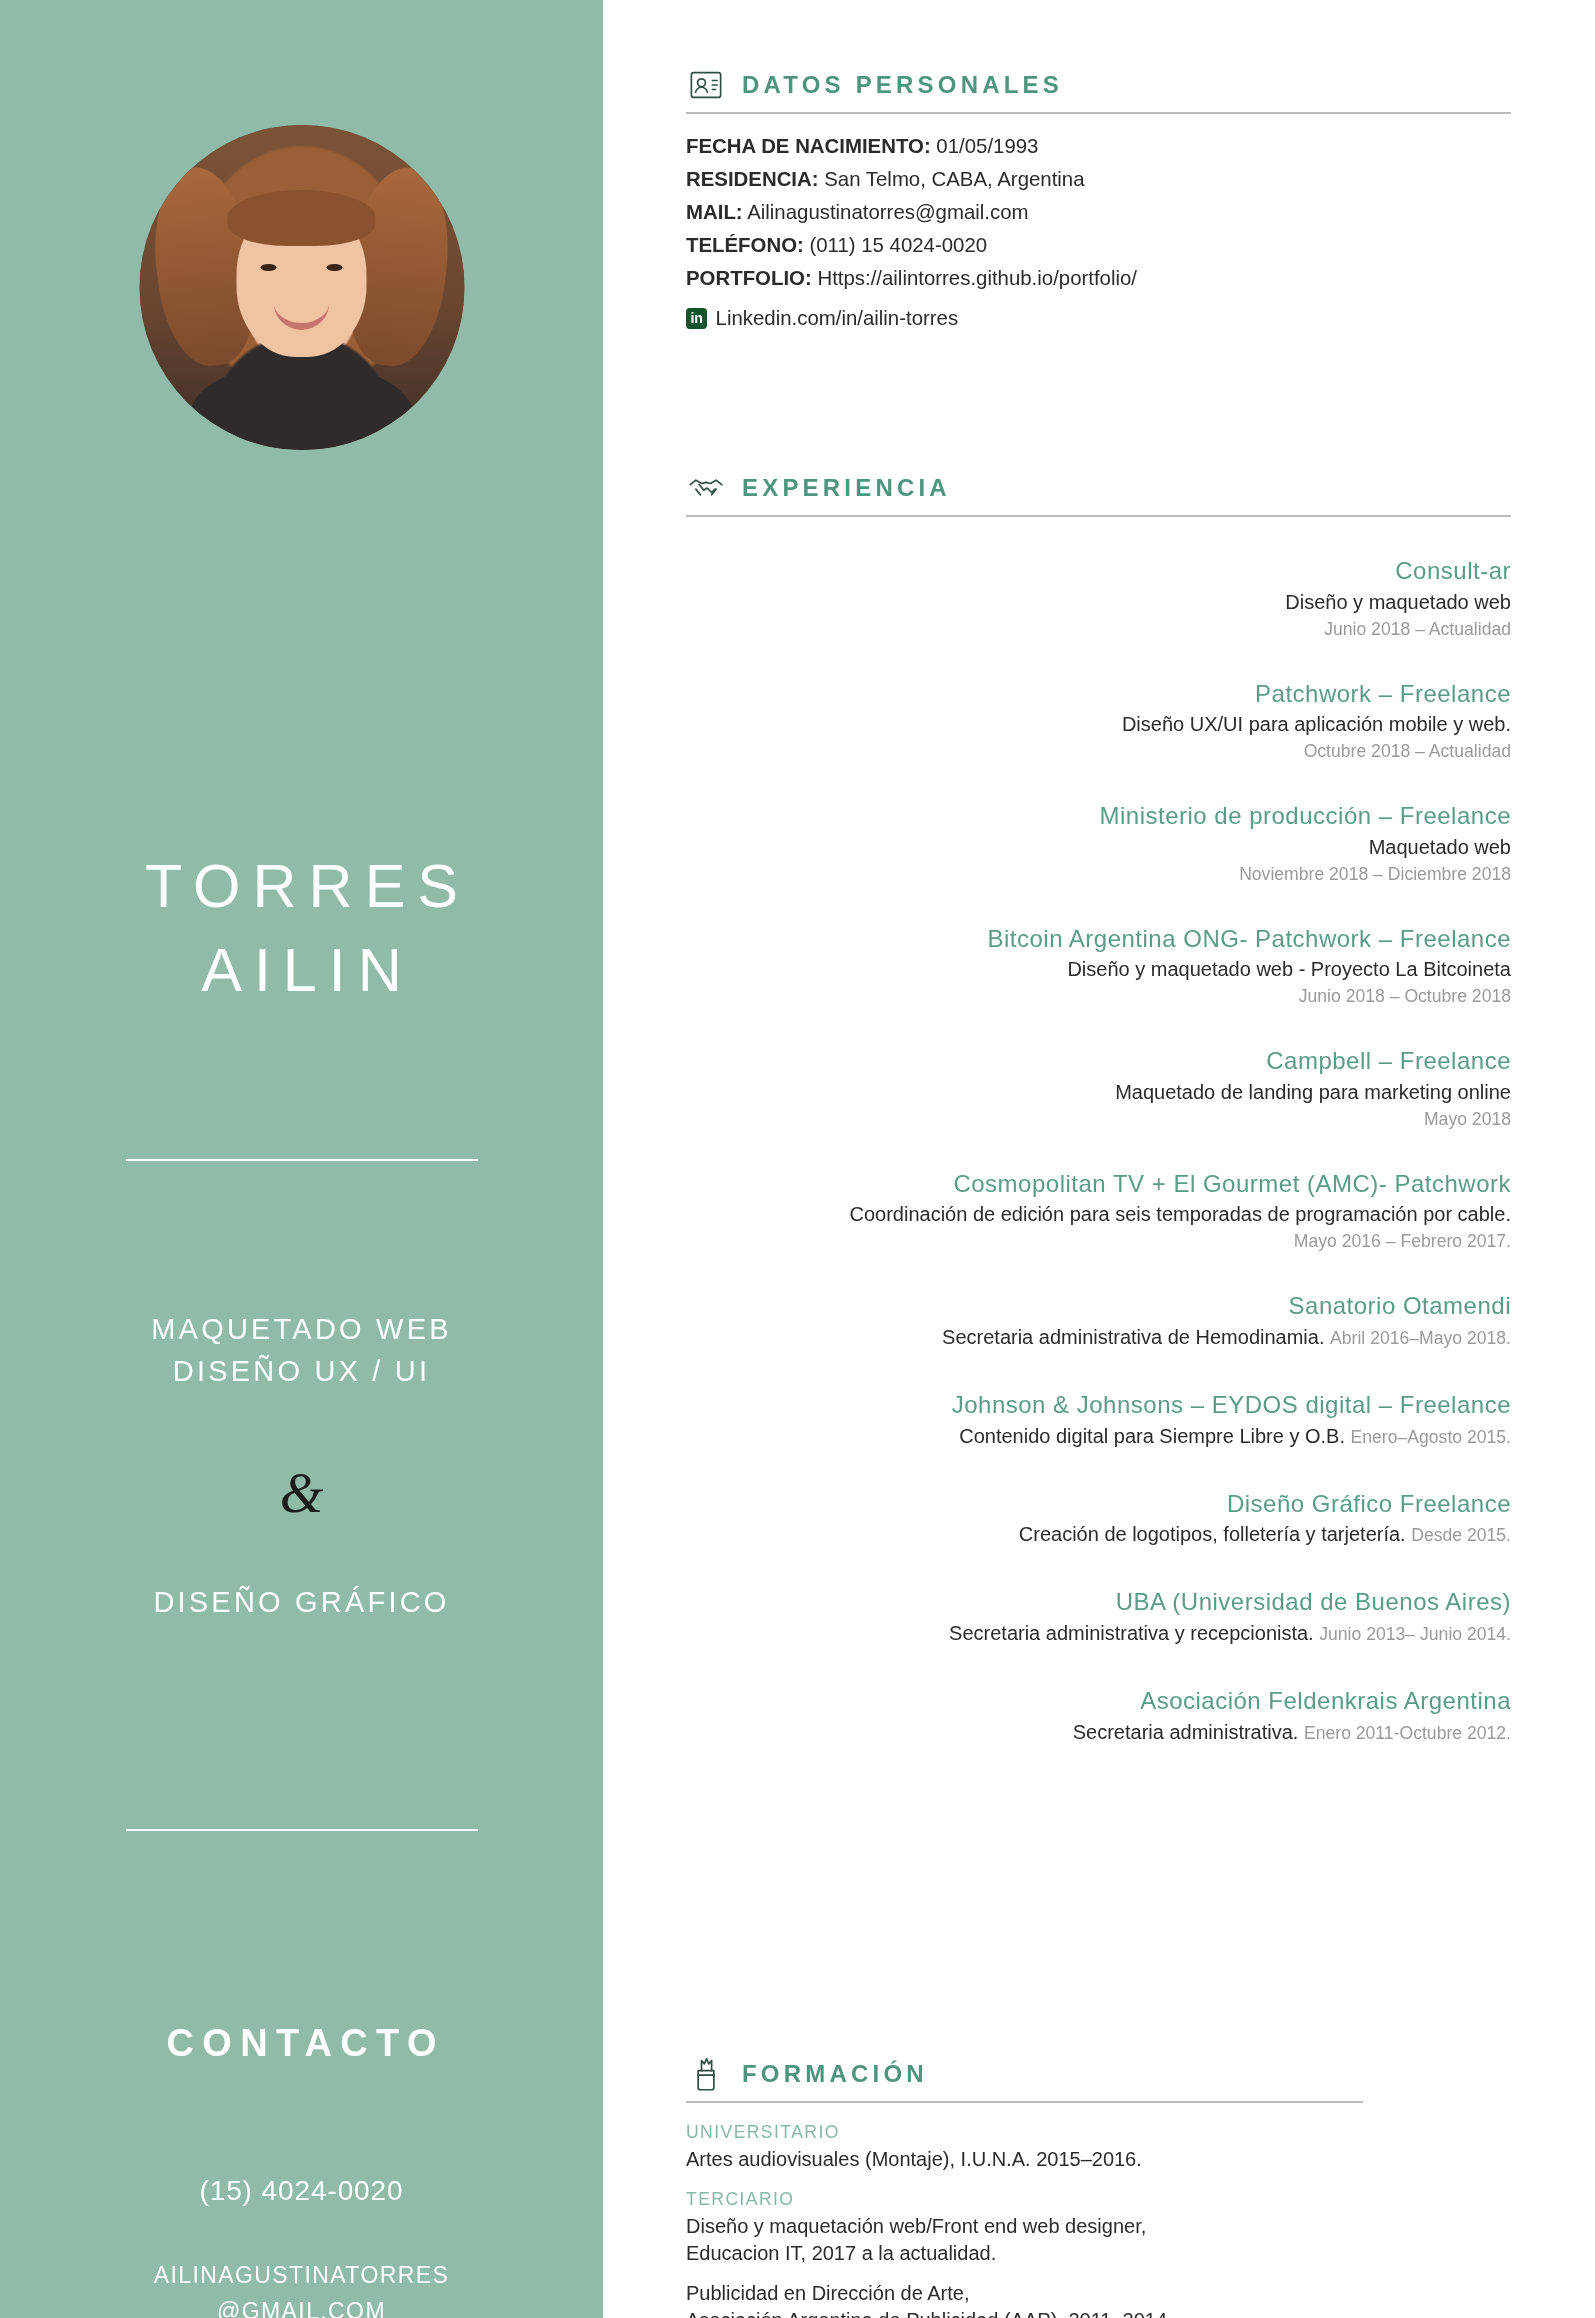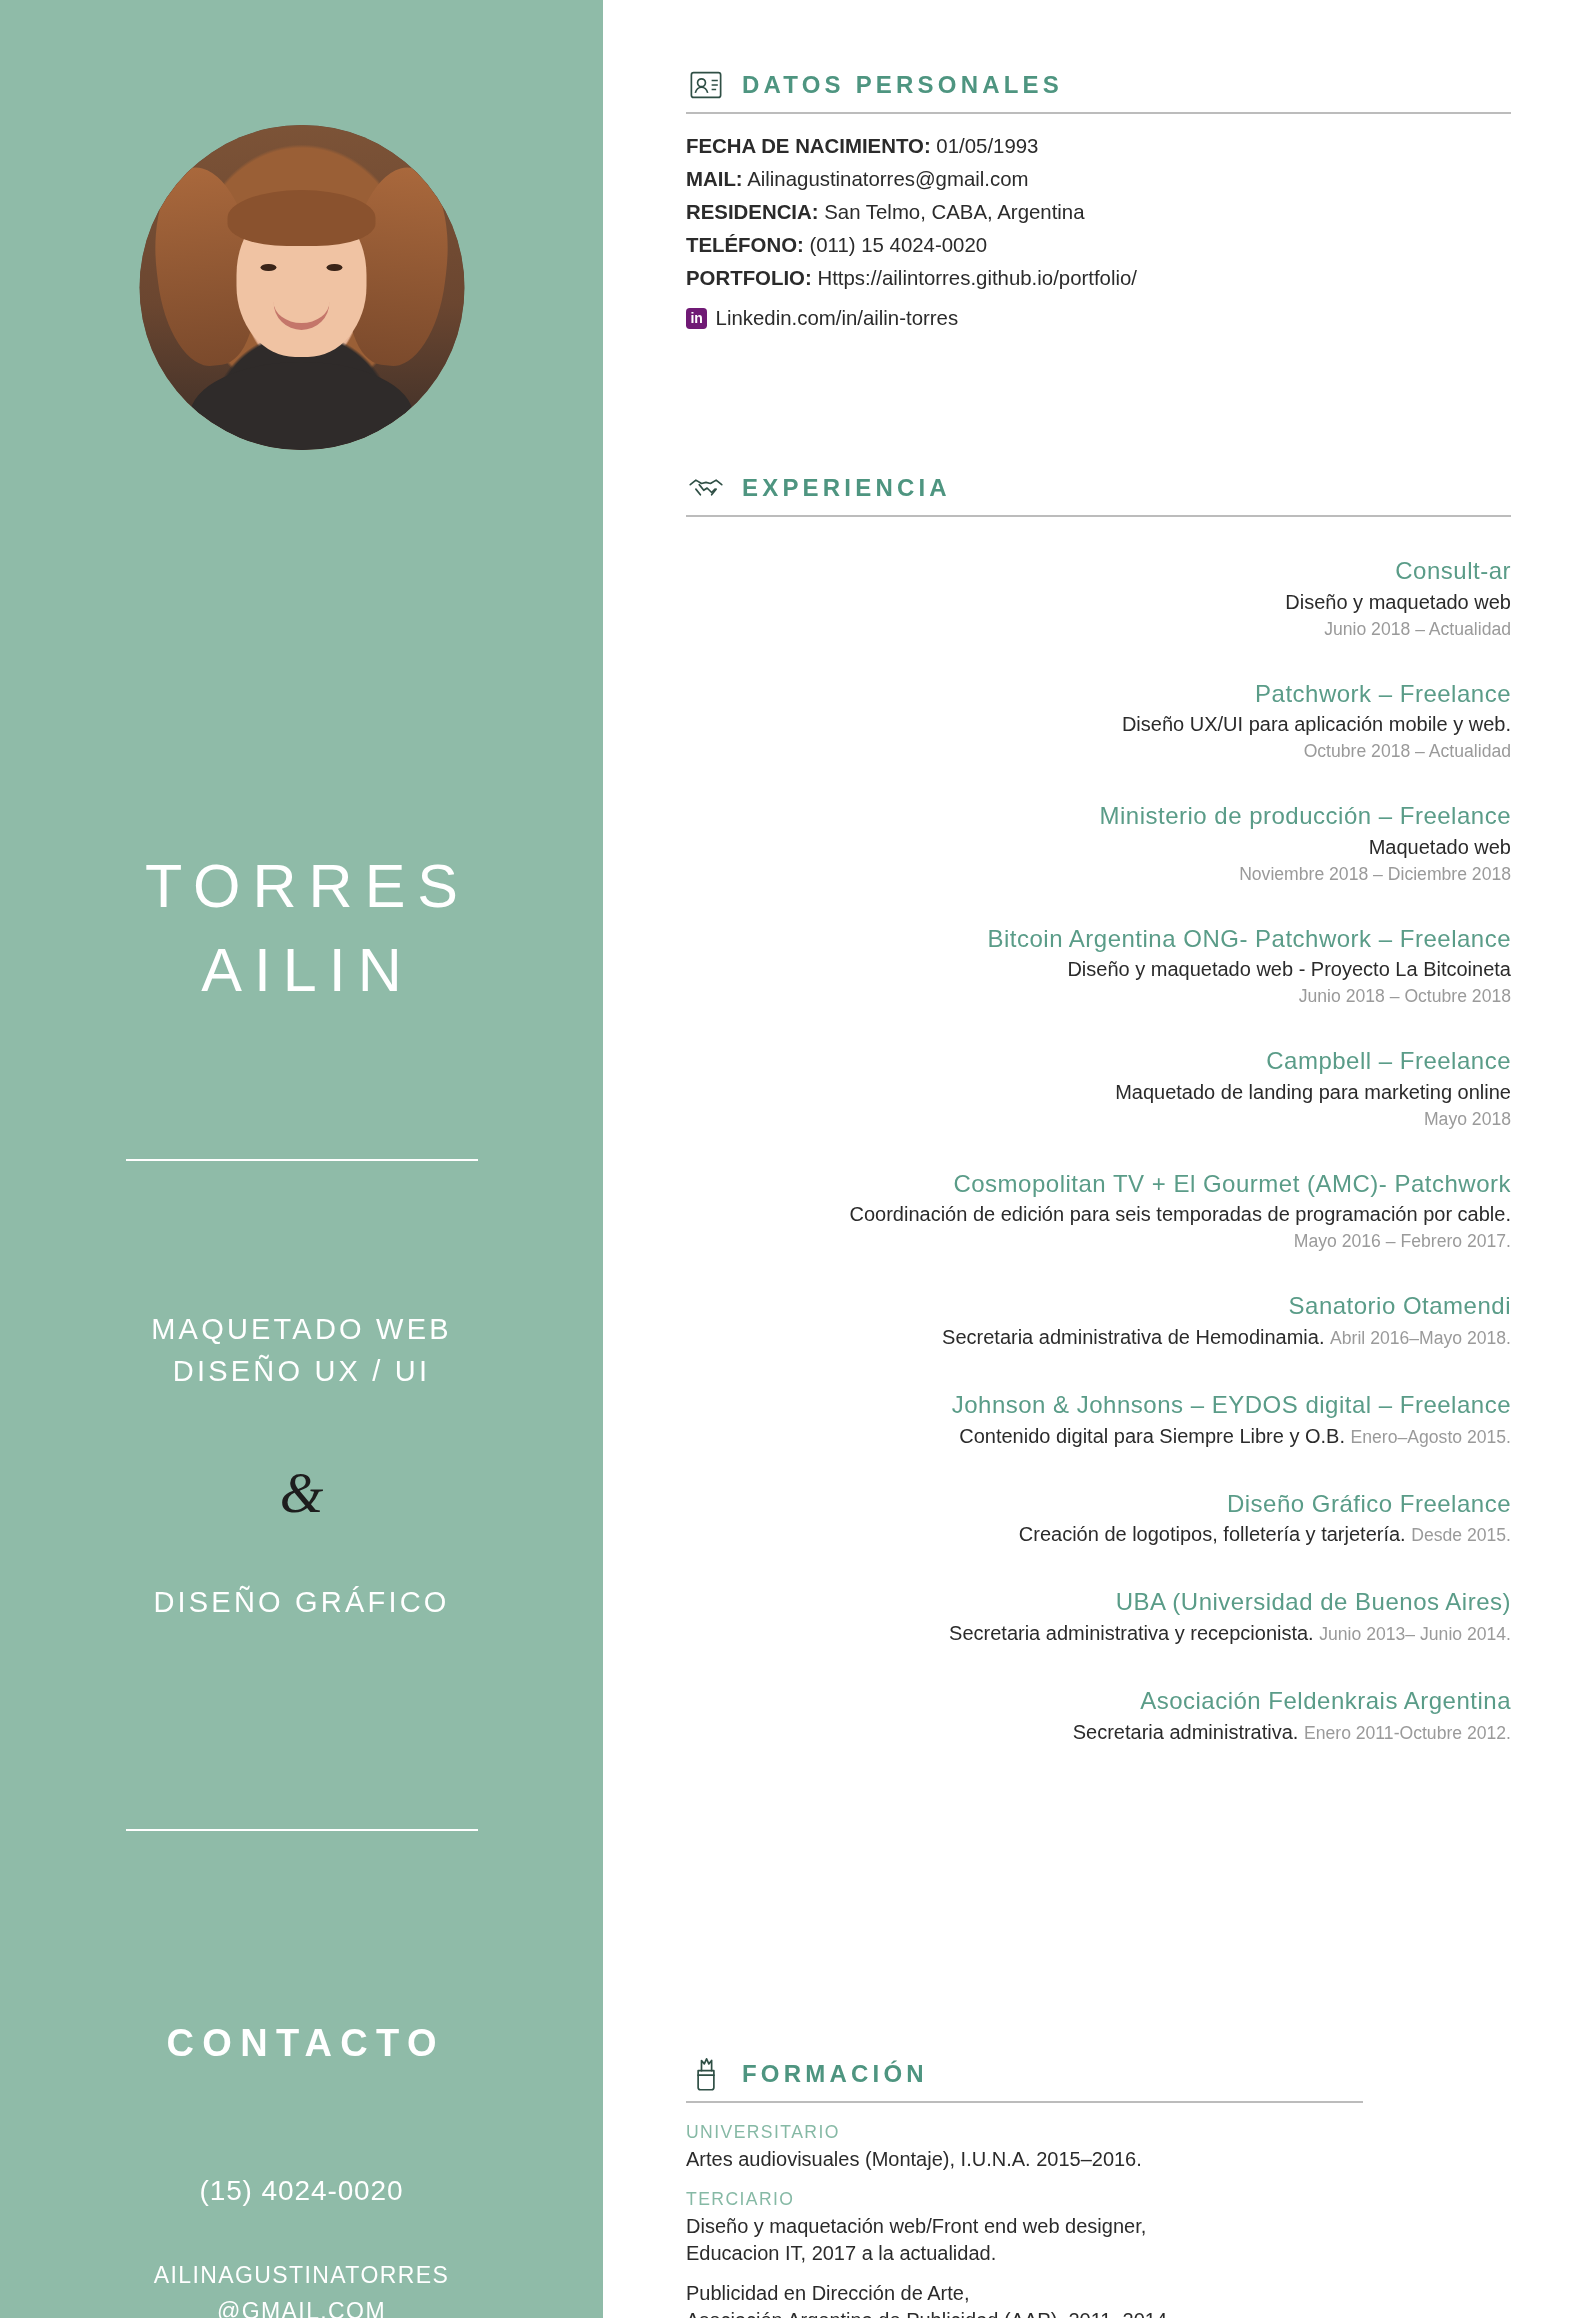--- a/index.html
+++ b/index.html
@@ -244,21 +244,21 @@
   .li-row {
     display: flex;
     align-items: center;
     gap: 8.3px;
     margin-top: 6.5px;
     font-size: 20.4px;
     color: #2b2b2b;
   }
   .li-badge {
     width: 21.3px; height: 21.3px;
-    background: #701a75;
+    background: #14532d;
     color: #fff;
     border-radius: 3.7px;
     font-size: 14px;
     font-weight: 700;
     display: flex;
     align-items: center;
     justify-content: center;
     font-family: "Liberation Sans", sans-serif;
   }
 
@@ -364,26 +364,26 @@
         <span class="sect-title">DATOS PERSONALES</span>
       </div>
       <div class="rule"></div>
 
       <div class="dp-list">
         <div>
           <b>FECHA DE NACIMIENTO:</b>
           <span>01/05/1993</span>
         </div>
         <div>
+          <b>RESIDENCIA:</b>
+          <span>San Telmo, CABA, Argentina</span>
+        </div>
+        <div>
           <b>MAIL:</b>
           <span>Ailinagustinatorres@gmail.com</span>
-        </div>
-        <div>
-          <b>RESIDENCIA:</b>
-          <span>San Telmo, CABA, Argentina</span>
         </div>
         <div>
           <b>TELÉFONO:</b>
           <span>(011) 15 4024-0020</span>
         </div>
         <div>
           <b>PORTFOLIO:</b>
           <span>Https://ailintorres.github.io/portfolio/</span>
         </div>
         <div class="li-row">

